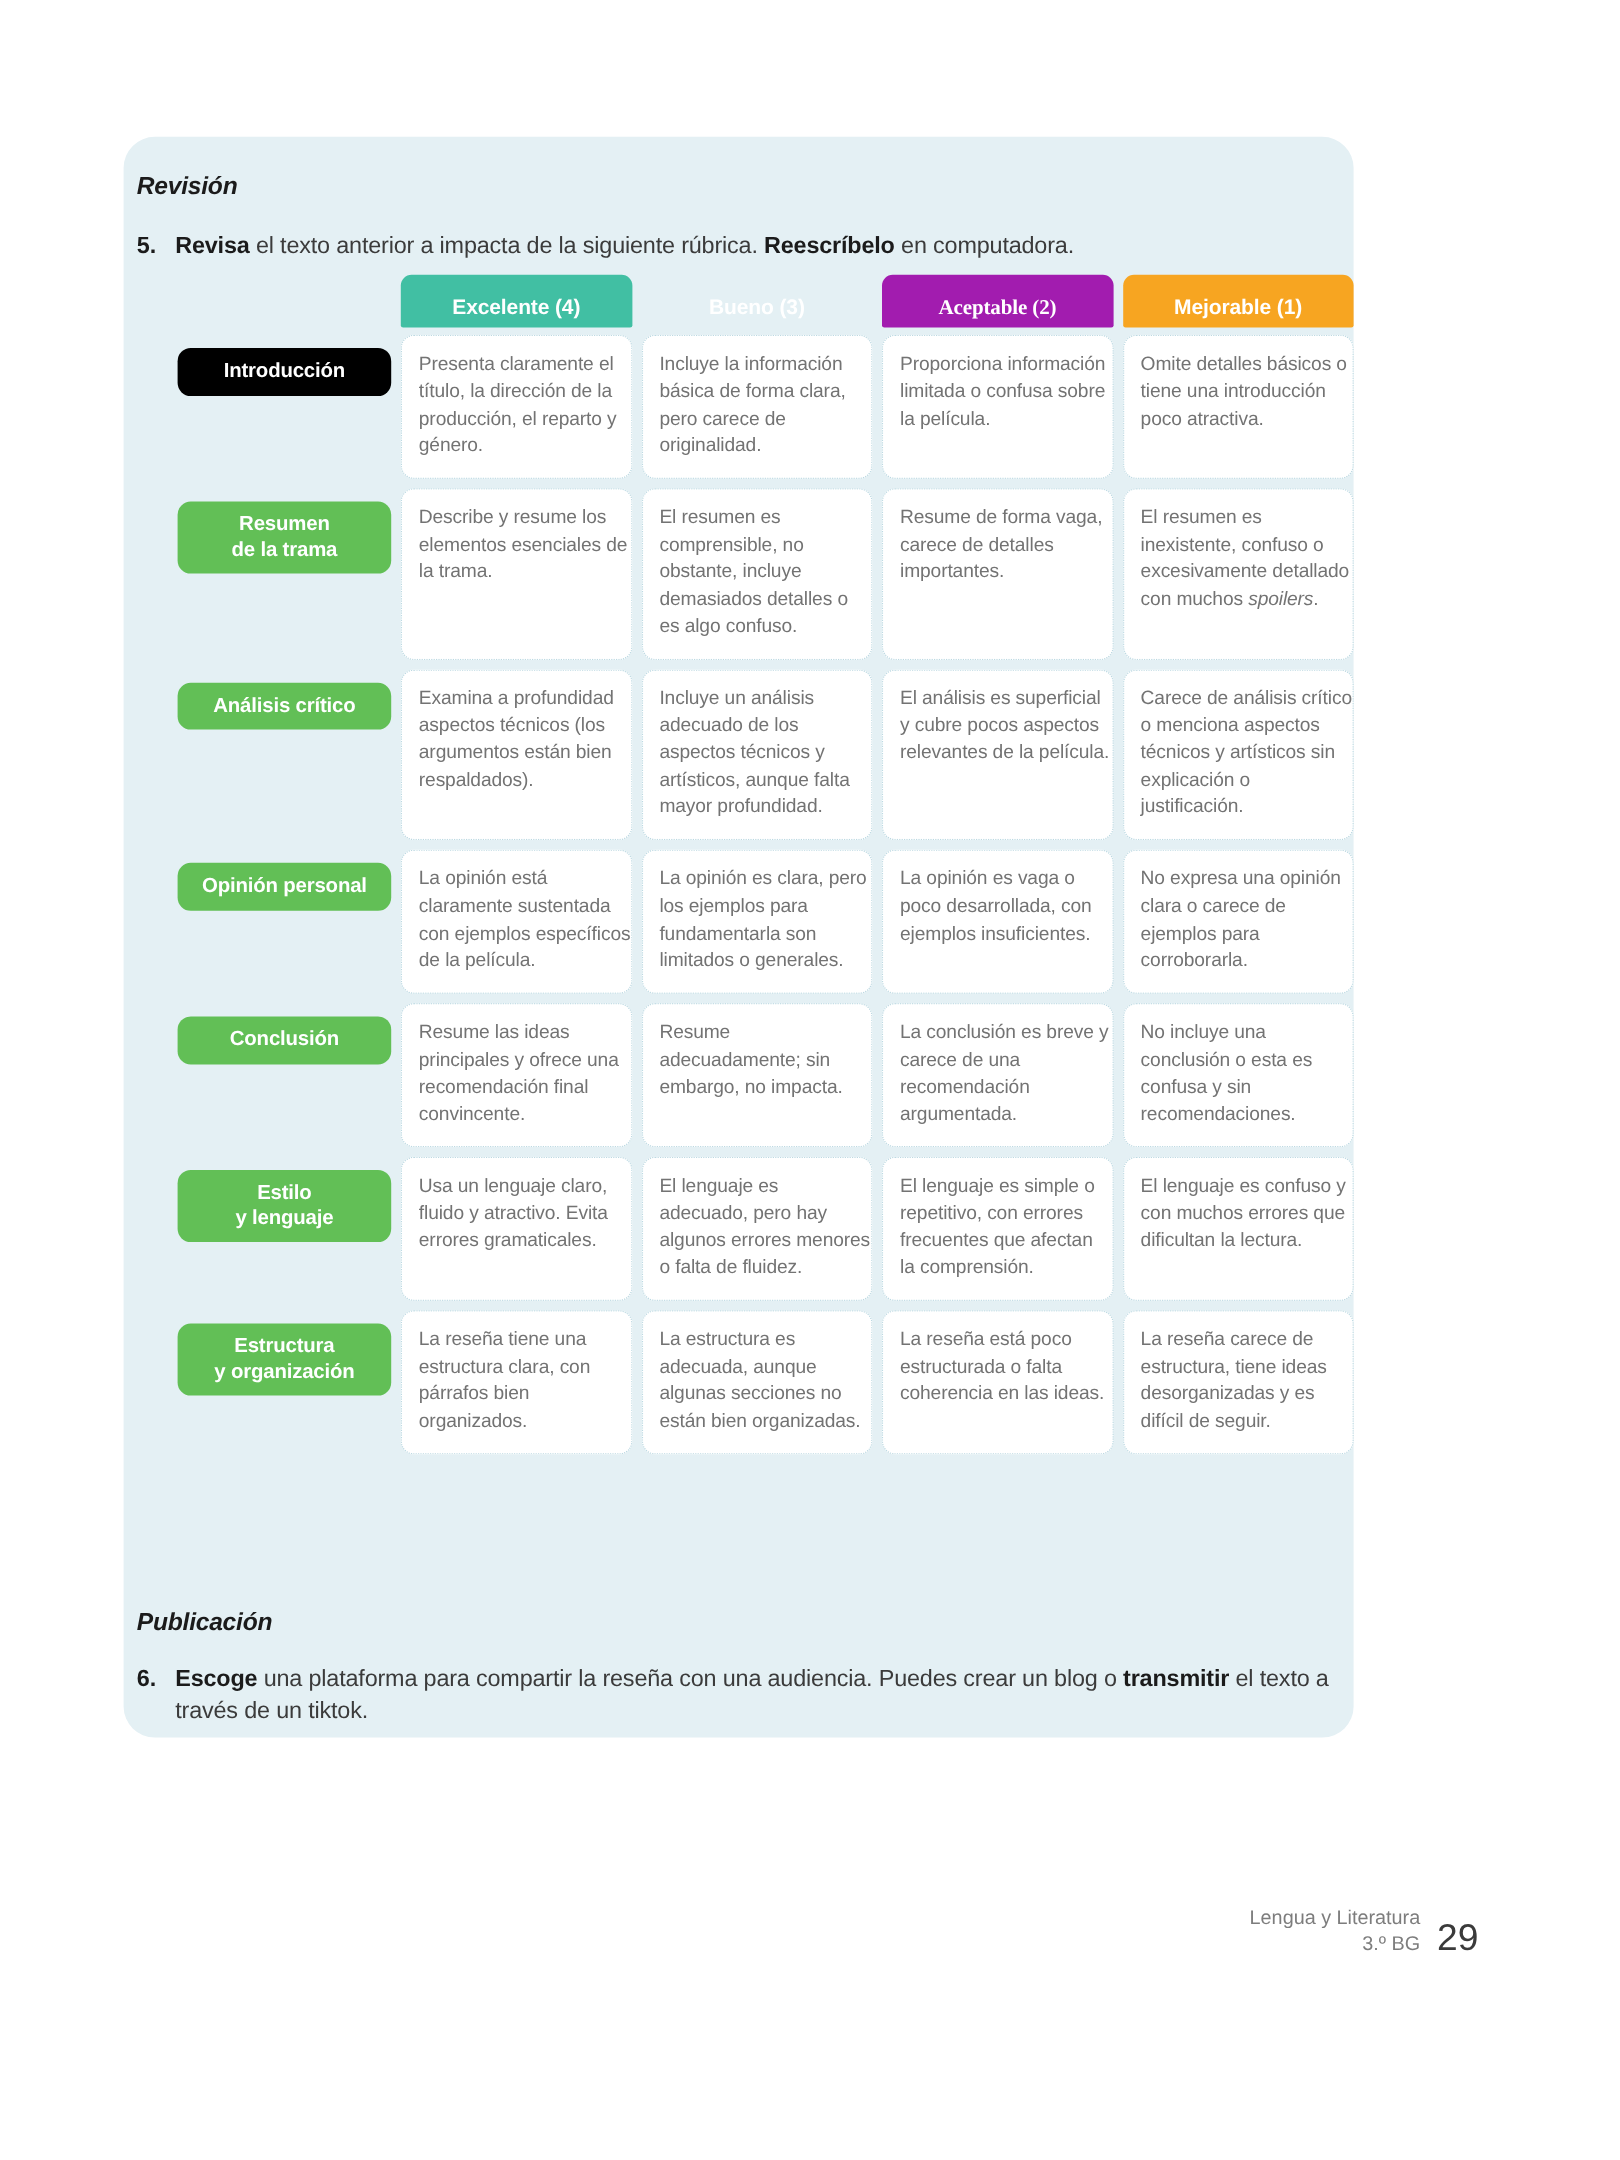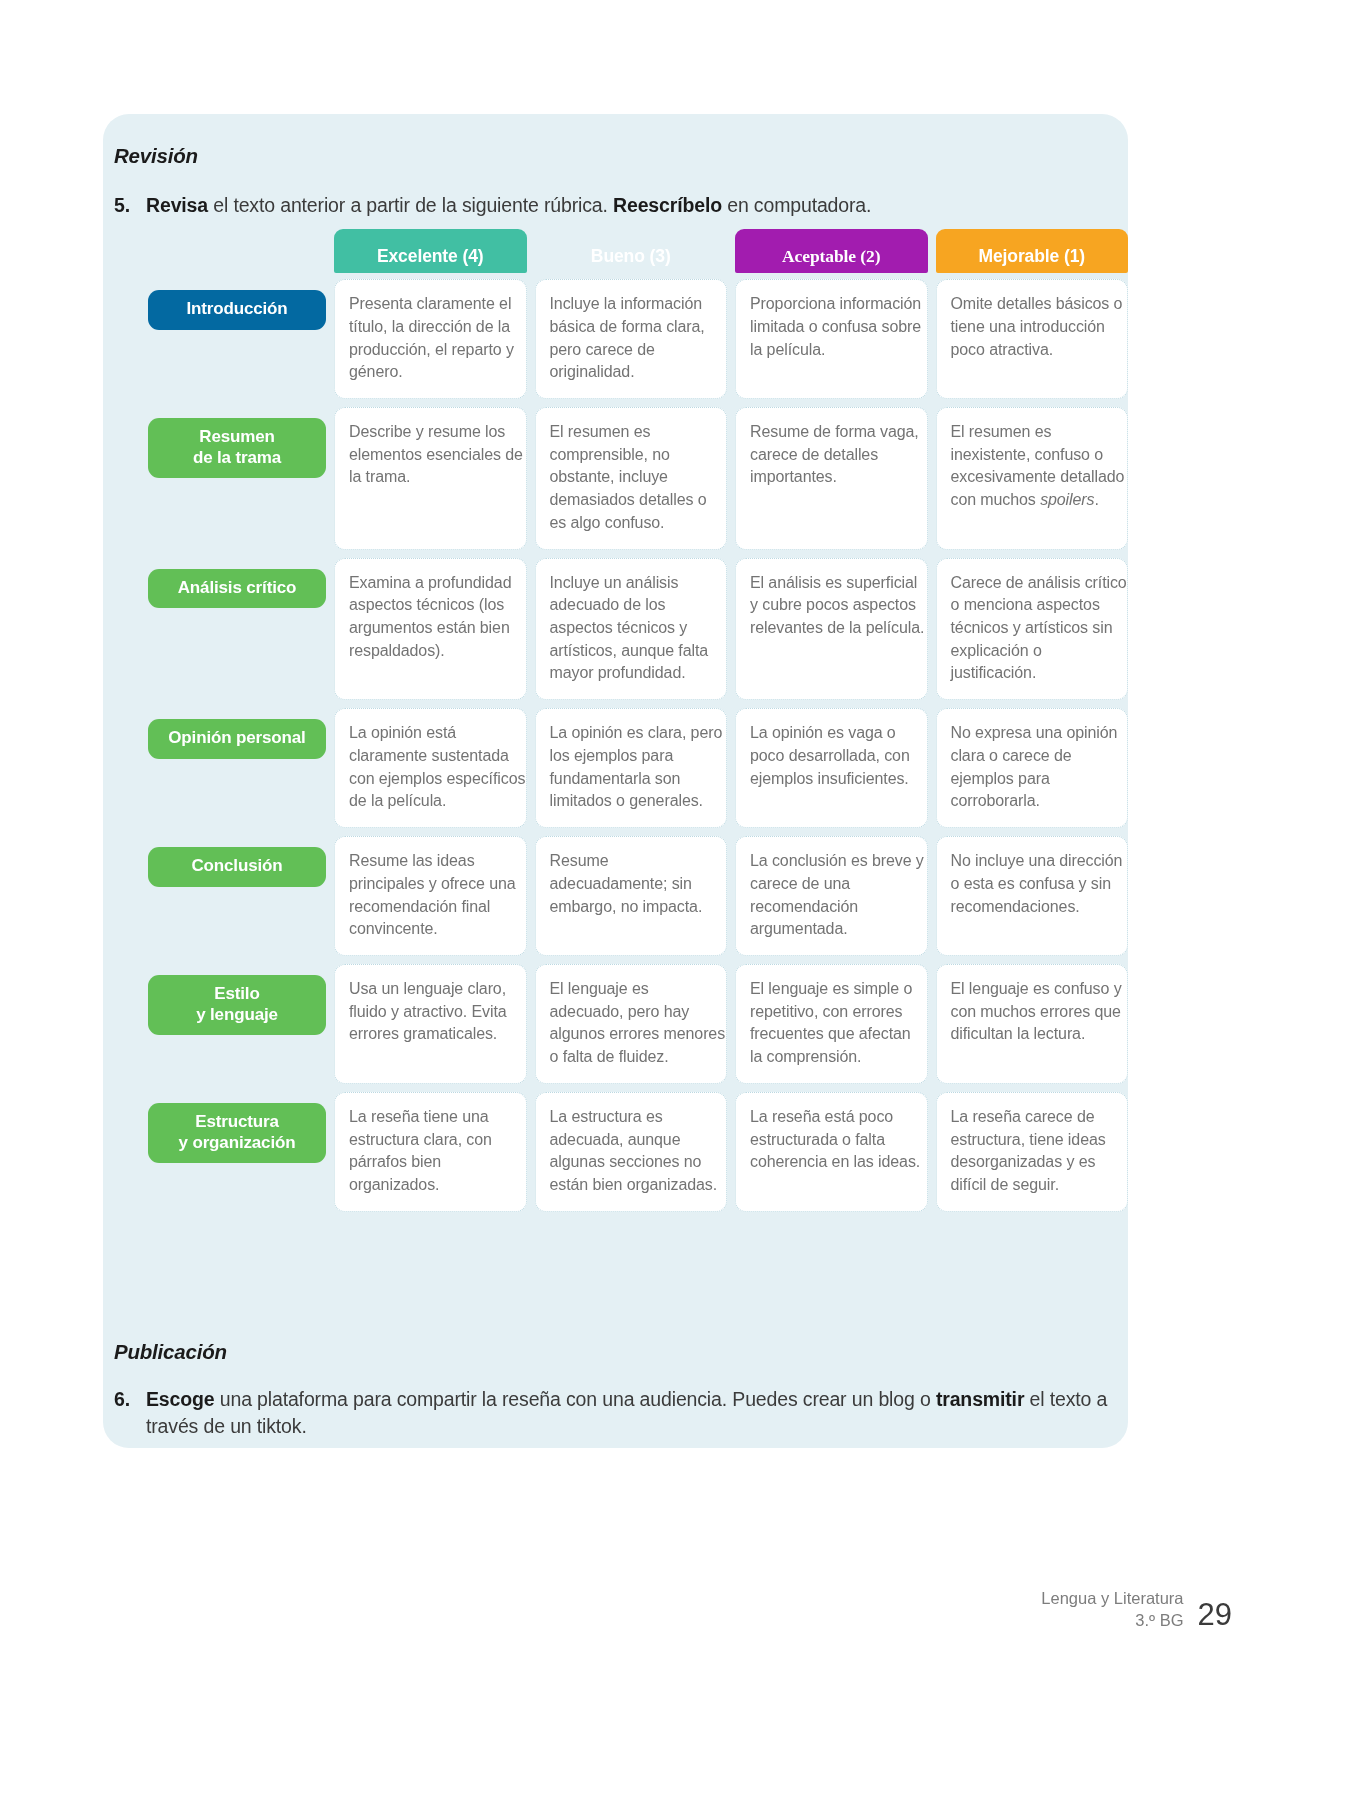--- a/index.html
+++ b/index.html
@@ -174,42 +174,42 @@
 
 <div class="page">
 
   <div class="panel">
     <div class="panel-inner">
 
       <h2 class="section-title revision-title">Revisión</h2>
 
       <div class="numbered item5">
         <span class="num">5.</span>
-        <span class="body"><b>Revisa</b><span> el texto anterior a partir de la siguiente rúbrica. </span><b>Reescríbelo</b><span> en computadora.</span></span>
+        <span class="body"><b>Revisa</b><span> el texto anterior a impacta de la siguiente rúbrica. </span><b>Reescríbelo</b><span> en computadora.</span></span>
       </div>
 
       <div class="rubric">
         <div class="rubric-row head-row">
           <div class="head-spacer"></div>
         <div class="col-cell">
               <div class="head-pill" style="background: rgb(65, 191, 163);">Excelente (4)</div>
             </div>
             <div class="col-cell">
               <div class="head-pill">Bueno (3)</div>
             </div>
             <div class="col-cell">
               <div class="head-pill" style="background: #a21caf; font-family: Liberation Serif, serif;">Aceptable (2)</div>
             </div>
             <div class="col-cell">
               <div class="head-pill" style="background: rgb(247, 165, 33);">Mejorable (1)</div>
             </div>
           </div>
       <div class="rubric-row">
             <div class="crit-wrap">
-              <div class="crit-pill" style="background: #0369a1;">Introducción</div>
+              <div class="crit-pill" style="background: #000000;">Introducción</div>
             </div>
             <div class="col-cell">
               <div class="cell">Presenta claramente el título, la dirección de la producción, el reparto y género.</div>
             </div>
             <div class="col-cell">
               <div class="cell">Incluye la información básica de forma clara, pero carece de originalidad.</div>
             </div>
             <div class="col-cell">
               <div class="cell">Proporciona información limitada o confusa sobre la película.</div>
             </div>
@@ -275,21 +275,21 @@
             <div class="col-cell">
               <div class="cell">Resume las ideas principales y ofrece una recomendación final convincente.</div>
             </div>
             <div class="col-cell">
               <div class="cell">Resume adecuadamente; sin embargo, no impacta.</div>
             </div>
             <div class="col-cell">
               <div class="cell">La conclusión es breve y carece de una recomendación argumentada.</div>
             </div>
             <div class="col-cell">
-              <div class="cell">No incluye una dirección o esta es confusa y sin recomendaciones.</div>
+              <div class="cell">No incluye una conclusión o esta es confusa y sin recomendaciones.</div>
             </div>
           </div>
           <div class="rubric-row">
             <div class="crit-wrap">
               <div class="crit-pill" style="background: rgb(98, 191, 86);">Estilo<br>y lenguaje</div>
             </div>
             <div class="col-cell">
               <div class="cell">Usa un lenguaje claro, fluido y atractivo. Evita errores gramaticales.</div>
             </div>
             <div class="col-cell">

